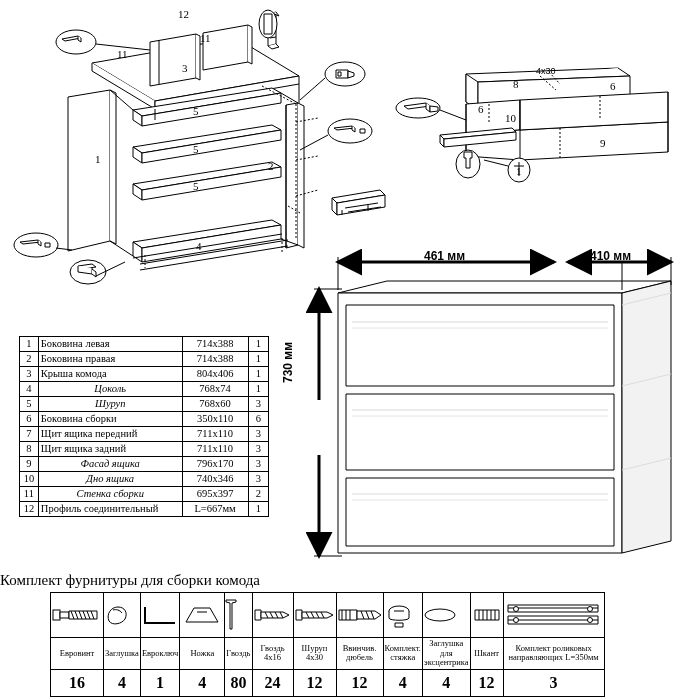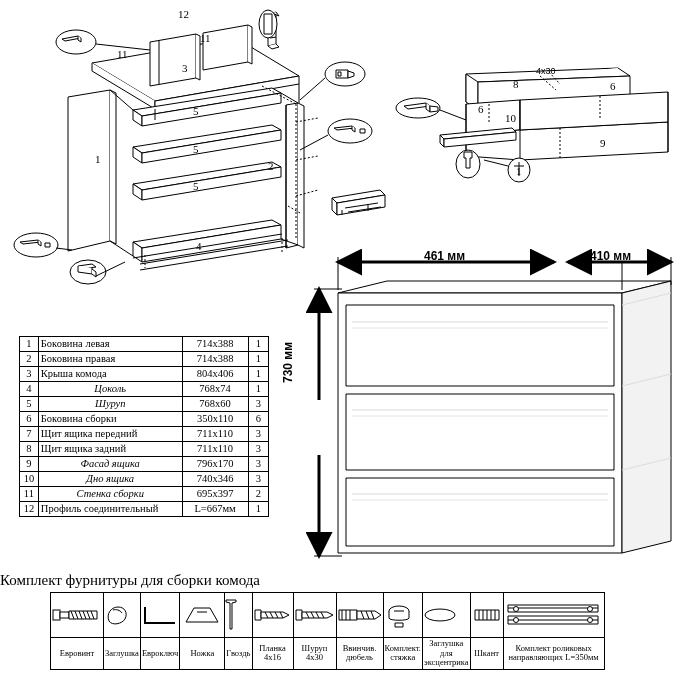--- a/index.html
+++ b/index.html
@@ -527,22 +527,36 @@
             </svg>
       </span>
     </td>
   </tr>
   <tr class="labels">
     <td>Евровинт</td>
     <td>Заглушка</td>
     <td>Евроключ</td>
     <td>Ножка</td>
     <td>Гвоздь</td>
-    <td>Планка 4х16</td>
+    <td>Гвоздь 4х16</td>
     <td>Шуруп 4х30</td>
     <td>Ввинчив. дюбель</td>
     <td>Комплект. стяжка</td>
     <td>Заглушка для эксцентрика</td>
     <td>Шкант</td>
     <td>Комплект роликовых направляющих L=350мм</td>
   </tr>
+  <tr class="counts">
+    <td>16</td>
+    <td>4</td>
+    <td>1</td>
+    <td>4</td>
+    <td>80</td>
+    <td>24</td>
+    <td>12</td>
+    <td>12</td>
+    <td>4</td>
+    <td>4</td>
+    <td>12</td>
+    <td>3</td>
+  </tr>
 </tbody>
   </table>
 
 </body></html>

